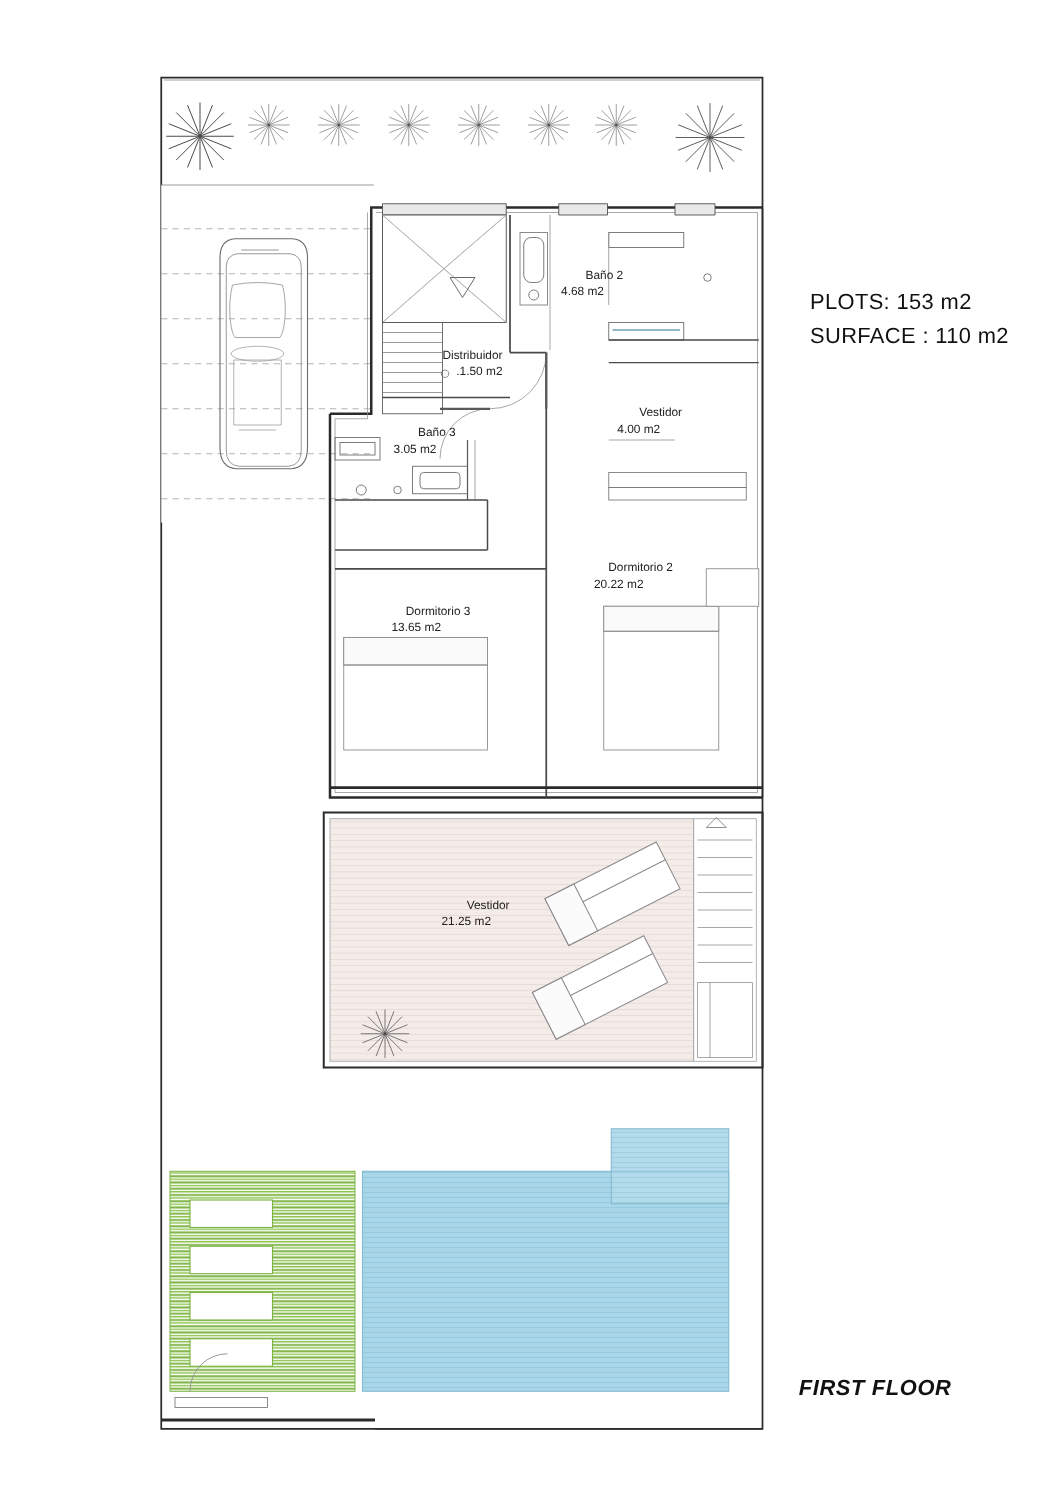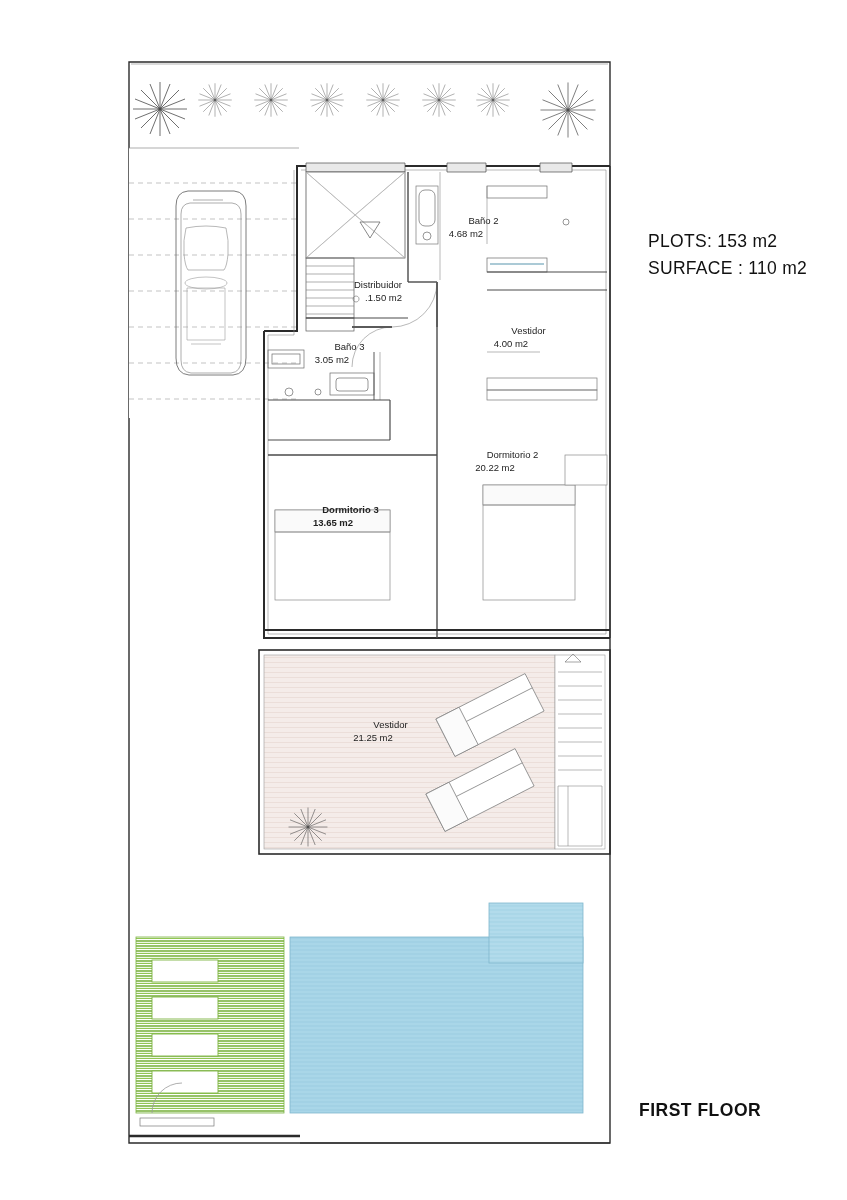--- a/index.html
+++ b/index.html
@@ -42,20 +42,21 @@
   }
   .info-line.second { margin-top: 18px; }
   .footer-label {
     position: absolute;
     left: 639px;
     top: 1100px;
     font-size: 17.5px;
     font-weight: bold;
     letter-spacing: 0.5px;
     color: #111;
+    font-style: italic;
   }
   .room-label {
     position: absolute;
     text-align: center;
     font-size: 9.5px;
     line-height: 1.35;
     color: #222;
     white-space: nowrap;
   }
   .room-label .nm { display: block; padding-left: 35px; }
@@ -335,21 +336,21 @@
   <div class="room-label" style="left:287px; top:341px; width:90px;text-align:center;">
     <span class="nm">Baño 3</span>
     <span class="ar">3.05 m2</span>
   </div>
 
   <div class="room-label" style="left:440px; top:449px; width:110px;">
     <span class="nm">Dormitorio 2</span>
     <span class="ar">20.22 m2</span>
   </div>
 
-  <div class="room-label" style="left:274px; top:504px; width:118px;font-weight:bold;">
+  <div class="room-label" style="left:274px; top:484px; width:118px;">
     <span class="nm">Dormitorio 3</span>
     <span class="ar">13.65 m2</span>
   </div>
 
   <div class="room-label" style="left:323px; top:719px; width:100px;">
     <span class="nm">Vestidor</span>
     <span class="ar">21.25 m2</span>
   </div>
 
   <div class="info-block">

